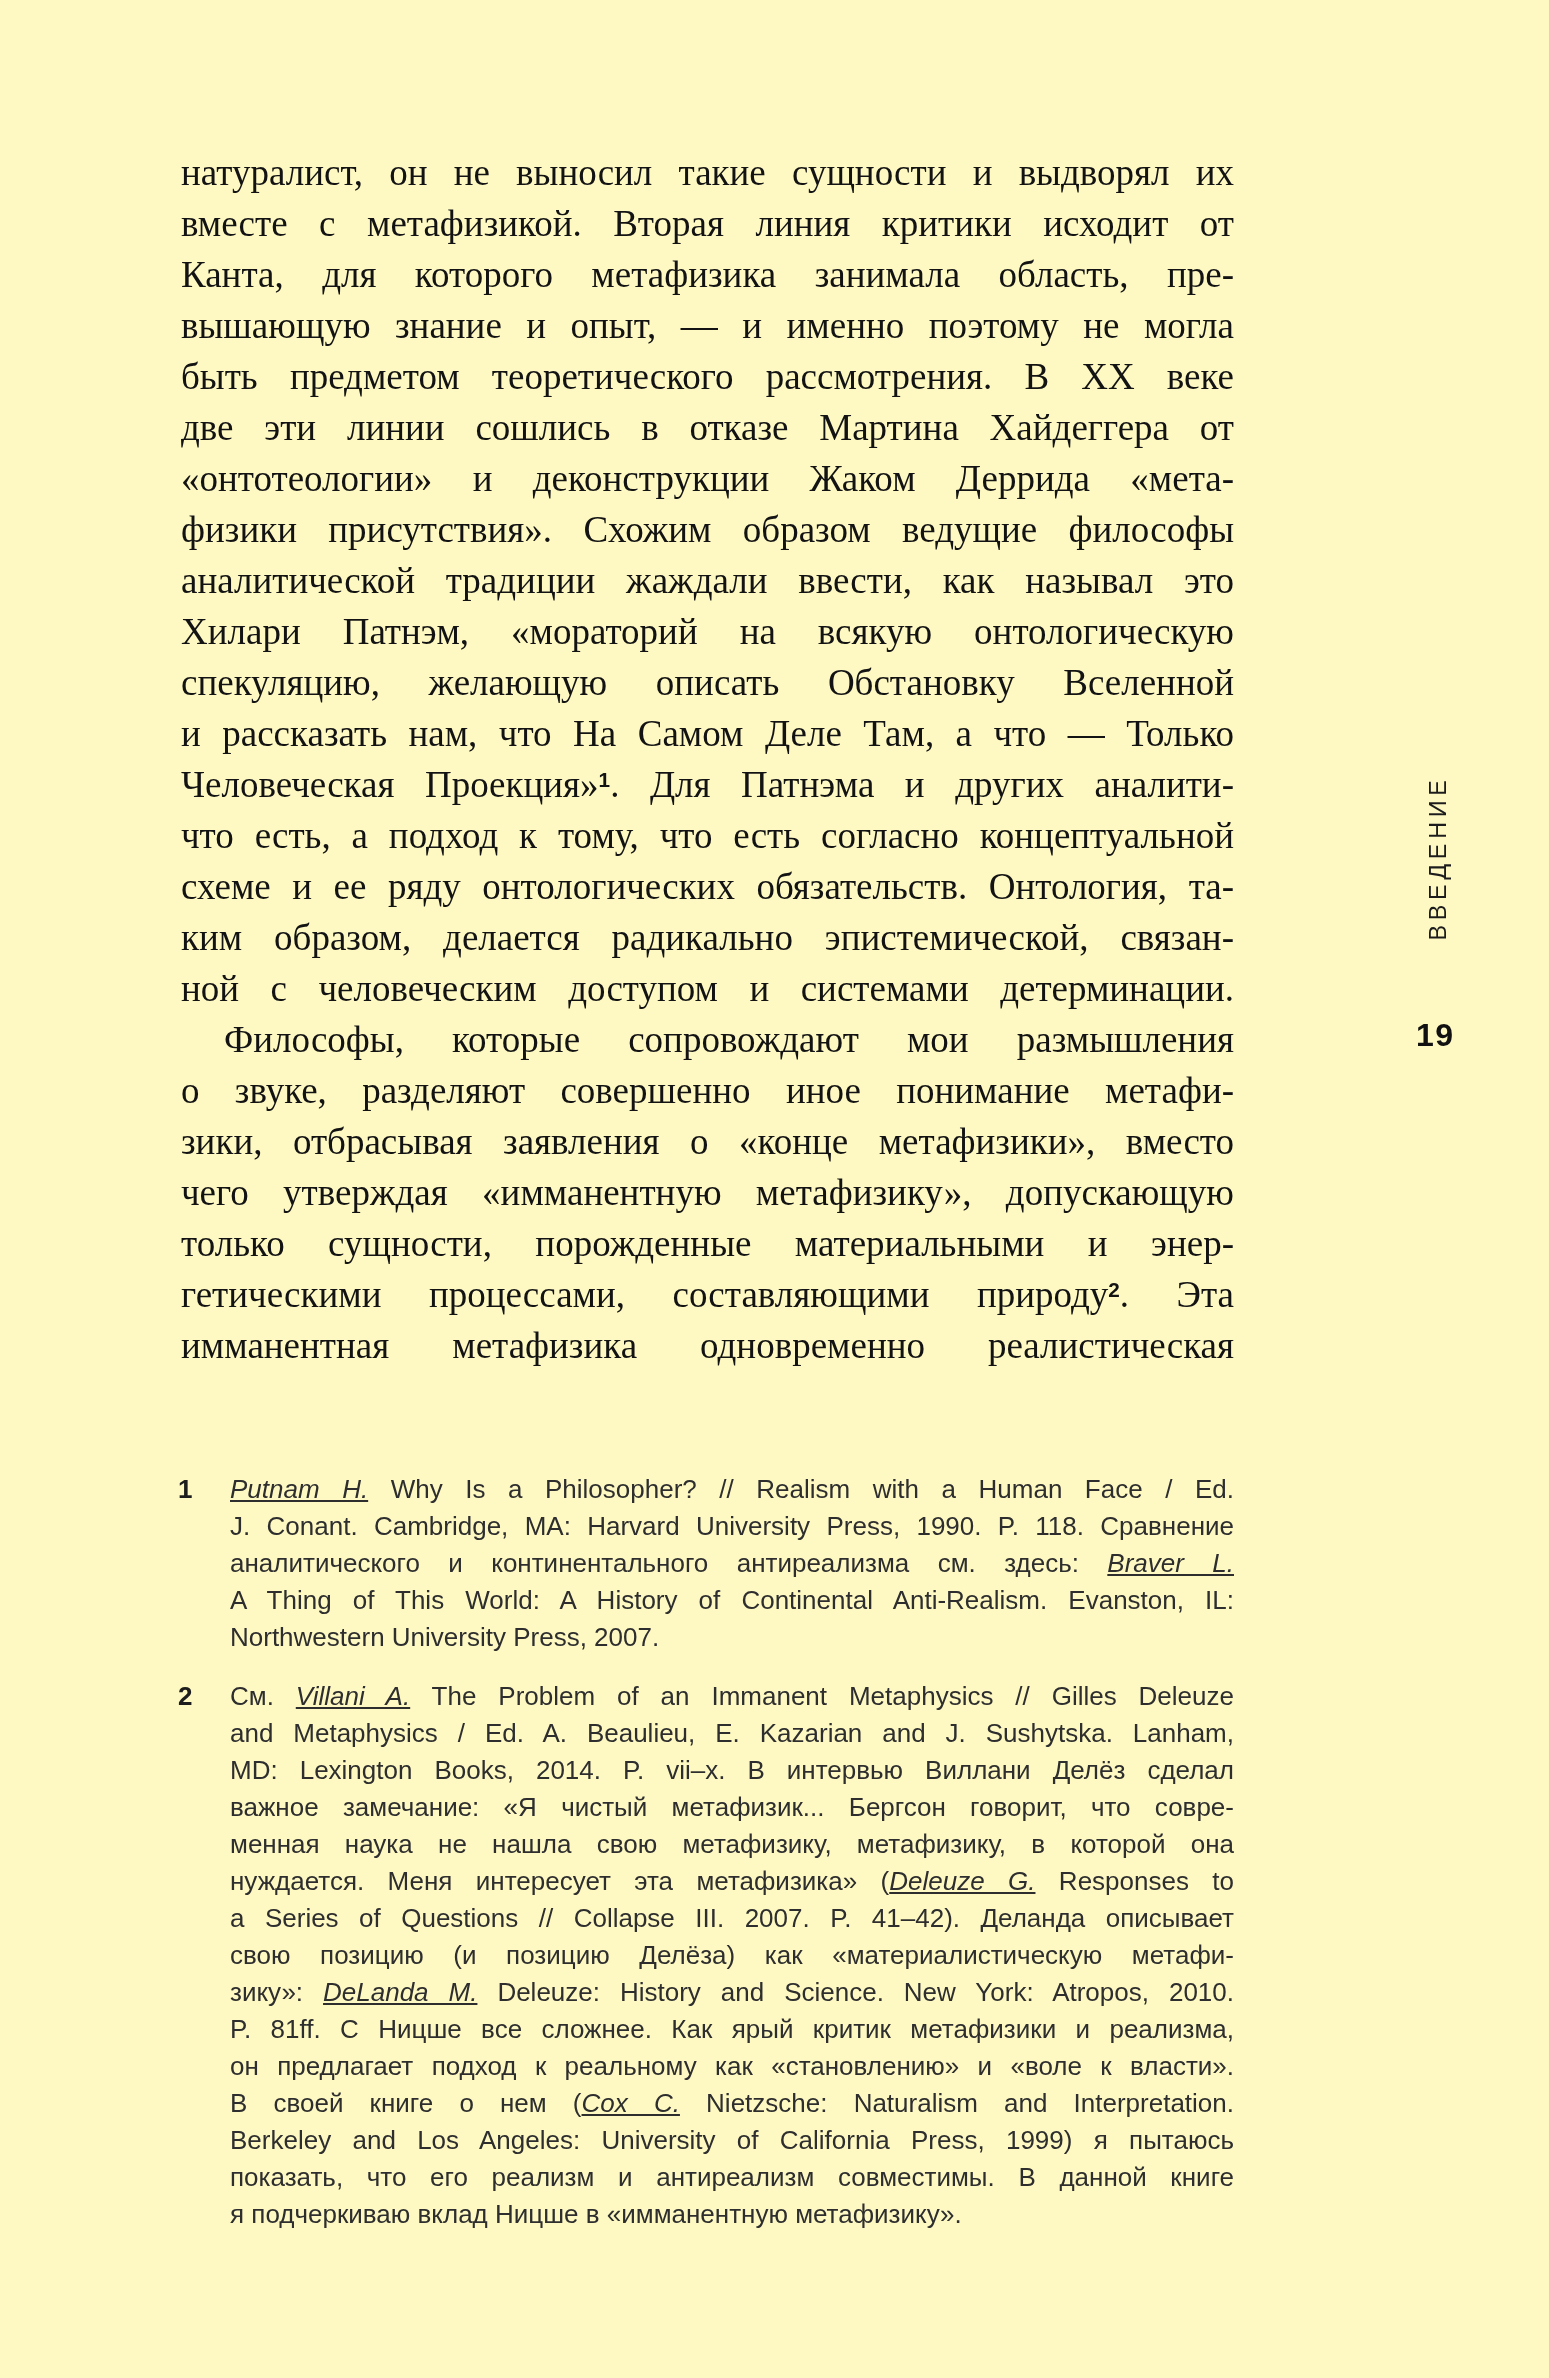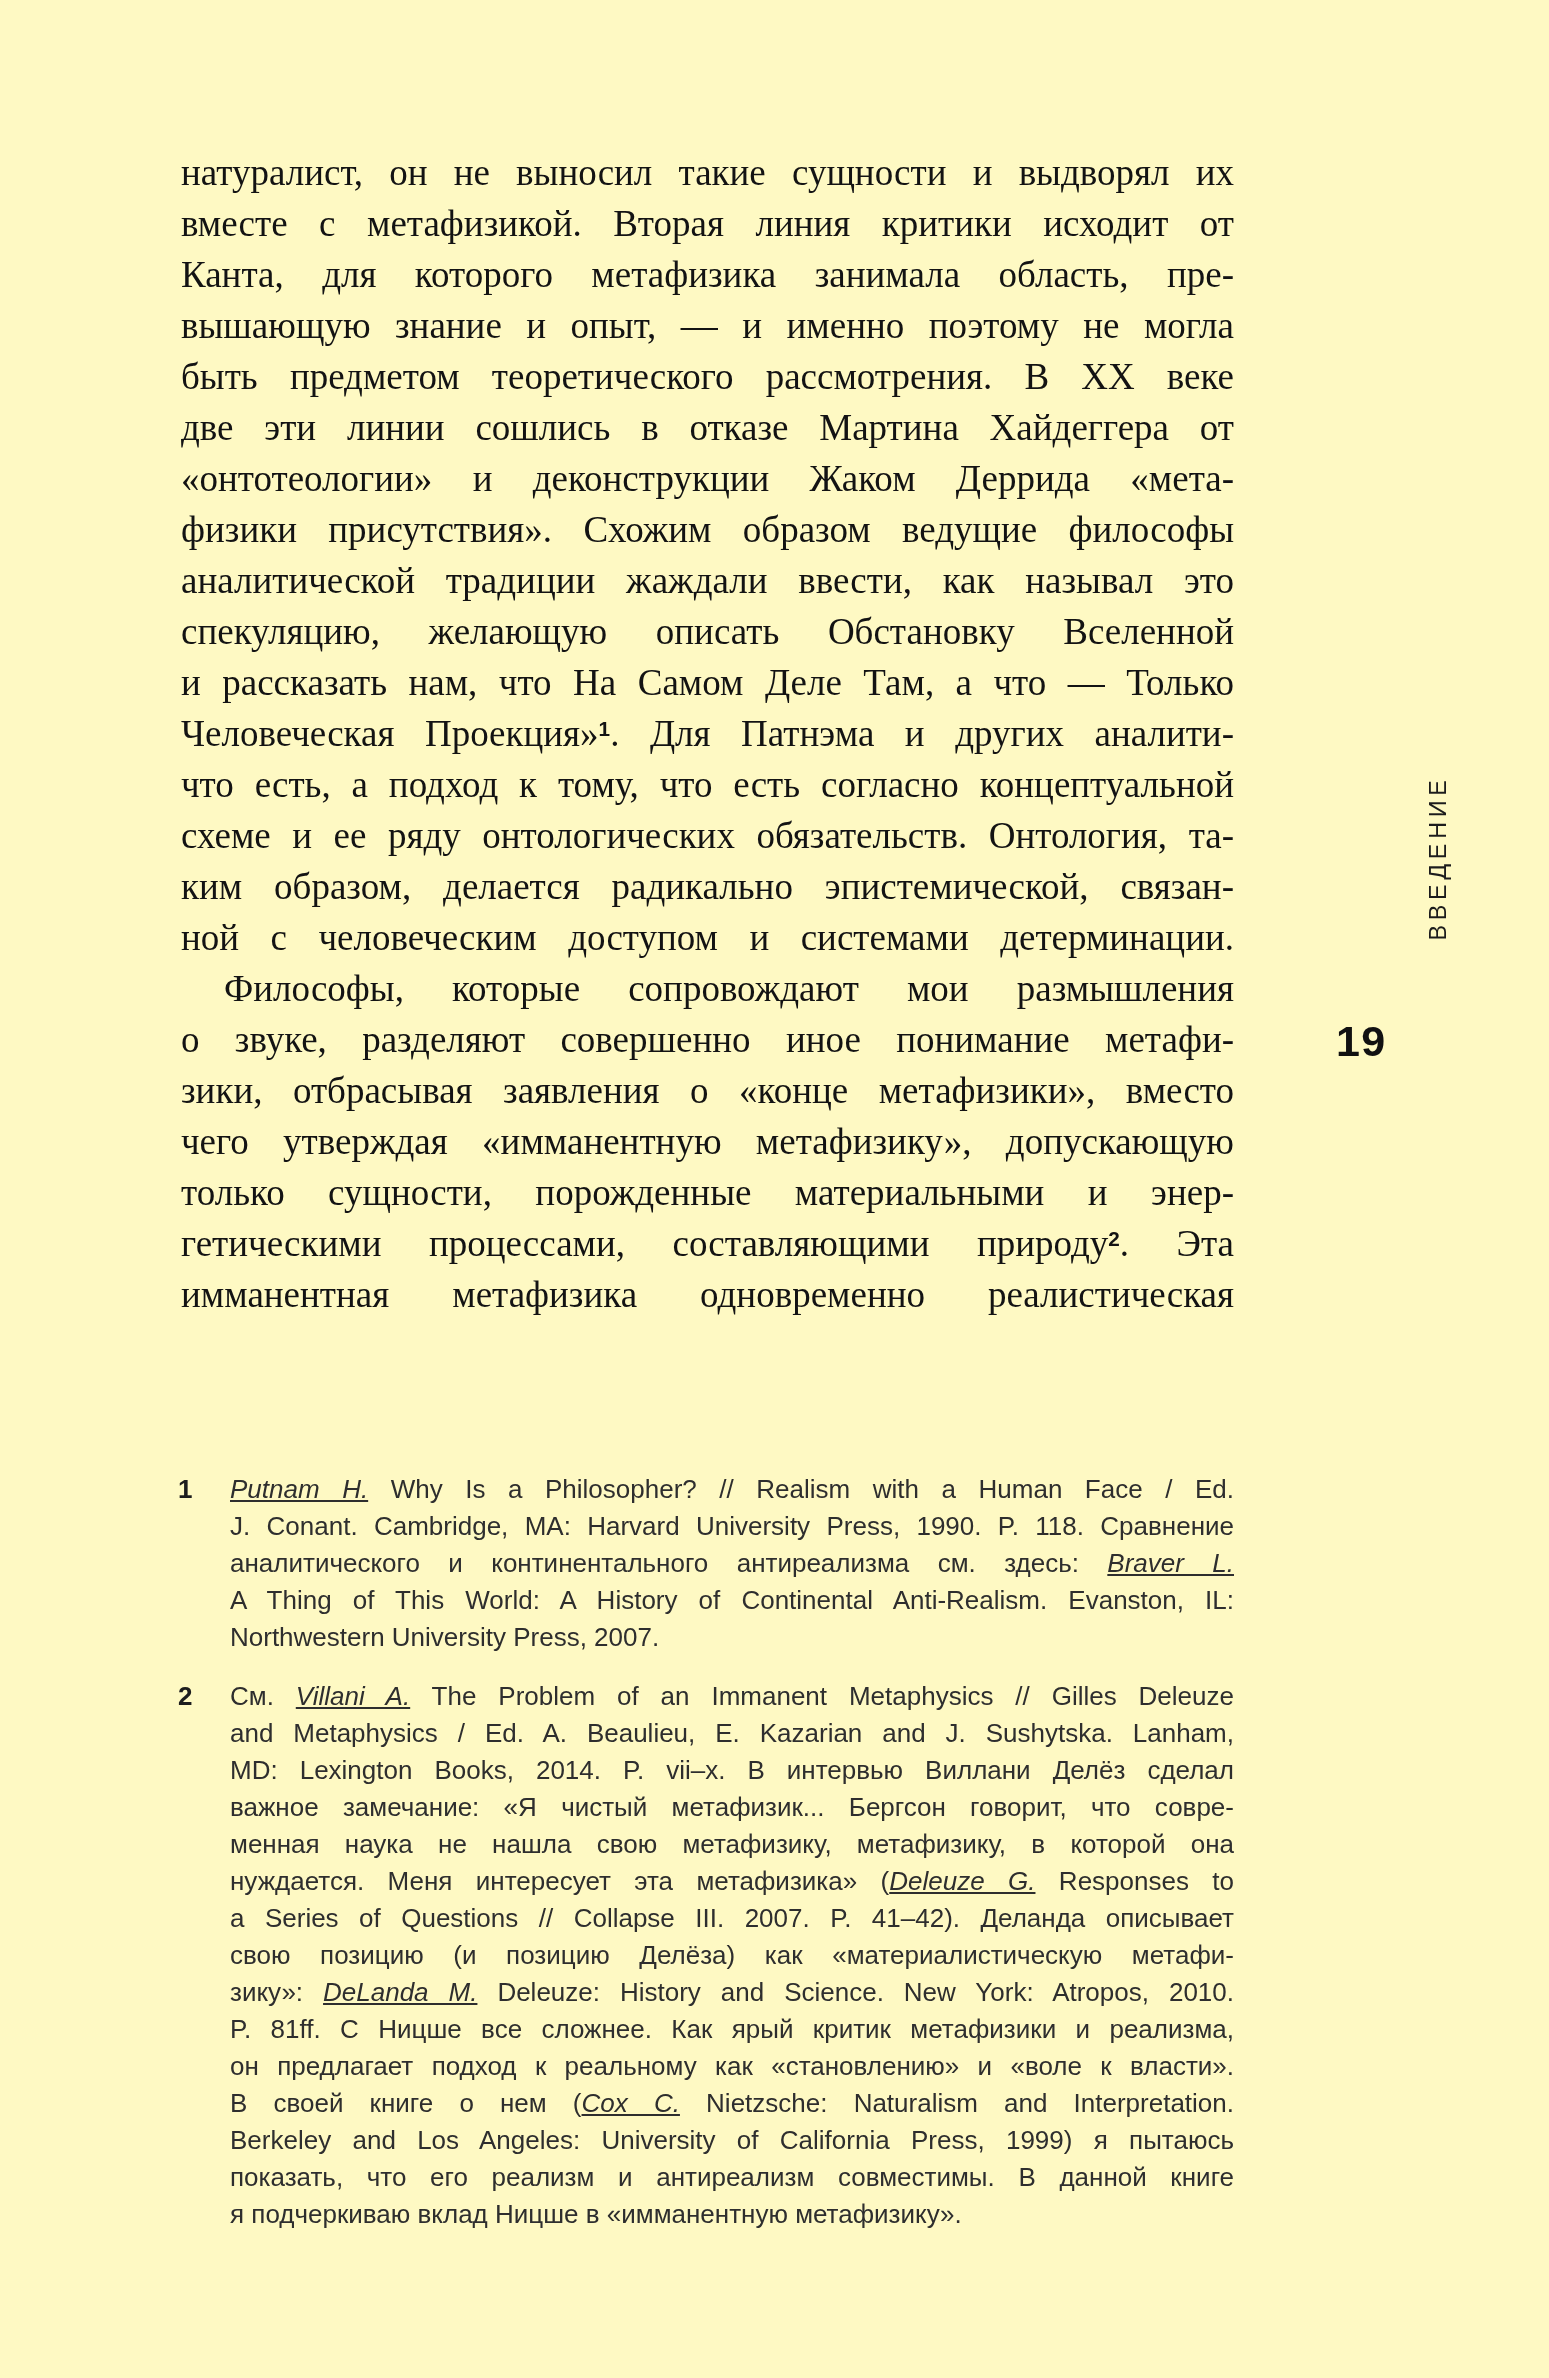--- a/index.html
+++ b/index.html
@@ -68,24 +68,24 @@
     transform: translate(-50%, -50%) rotate(-90deg);
     transform-origin: center center;
     font-family: "Liberation Sans", sans-serif;
     font-size: 23.4px;
     letter-spacing: 4.7px;
     color: #1c1c1c;
     white-space: nowrap;
   }
   .page-number {
     position: absolute;
-    left: 1336px;
+    left: 1416px;
     top: 1017px;
     font-family: "Liberation Sans", sans-serif;
-    font-size: 43px;
+    font-size: 32px;
     font-weight: 700;
     letter-spacing: 1.4px;
     color: #111111;
   }
 </style>
 </head>
 <body>
 
 <div class="page">
 
@@ -93,20 +93,21 @@
       <div class="para">
         <div class="line jlast"><span>натуралист, он не выносил такие сущности и выдворял их</span></div>
         <div class="line jlast"><span>вместе с метафизикой. Вторая линия критики исходит от</span></div>
         <div class="line jlast"><span>Канта, для которого метафизика занимала область, пре-</span></div>
         <div class="line jlast"><span>вышающую знание и опыт, — и именно поэтому не могла</span></div>
         <div class="line jlast"><span>быть предметом теоретического рассмотрения. В XX веке</span></div>
         <div class="line jlast"><span>две эти линии сошлись в отказе Мартина Хайдеггера от</span></div>
         <div class="line jlast"><span>«онтотеологии» и деконструкции Жаком Деррида «мета-</span></div>
         <div class="line jlast"><span>физики присутствия». Схожим образом ведущие философы</span></div>
         <div class="line jlast"><span>аналитической традиции жаждали ввести, как называл это</span></div>
+        <div class="line jlast"><span>Хилари Патнэм, «мораторий на всякую онтологическую</span></div>
         <div class="line jlast"><span>спекуляцию, желающую описать Обстановку Вселенной</span></div>
         <div class="line jlast"><span>и рассказать нам, что На Самом Деле Там, а что — Только</span></div>
         <div class="line jlast"><span>Человеческая Проекция»</span><span class="sup">1</span><span>. Для Патнэма и других аналити-</span></div>
         <div class="line jlast"><span>что есть, а подход к тому, что есть согласно концептуальной</span></div>
         <div class="line jlast"><span>схеме и ее ряду онтологических обязательств. Онтология, та-</span></div>
         <div class="line jlast"><span>ким образом, делается радикально эпистемической, связан-</span></div>
         <div class="line jlast"><span>ной с человеческим доступом и системами детерминации.</span></div>
       </div>
       <div class="para indented">
         <div class="line jlast"><span>Философы, которые сопровождают мои размышления</span></div>

